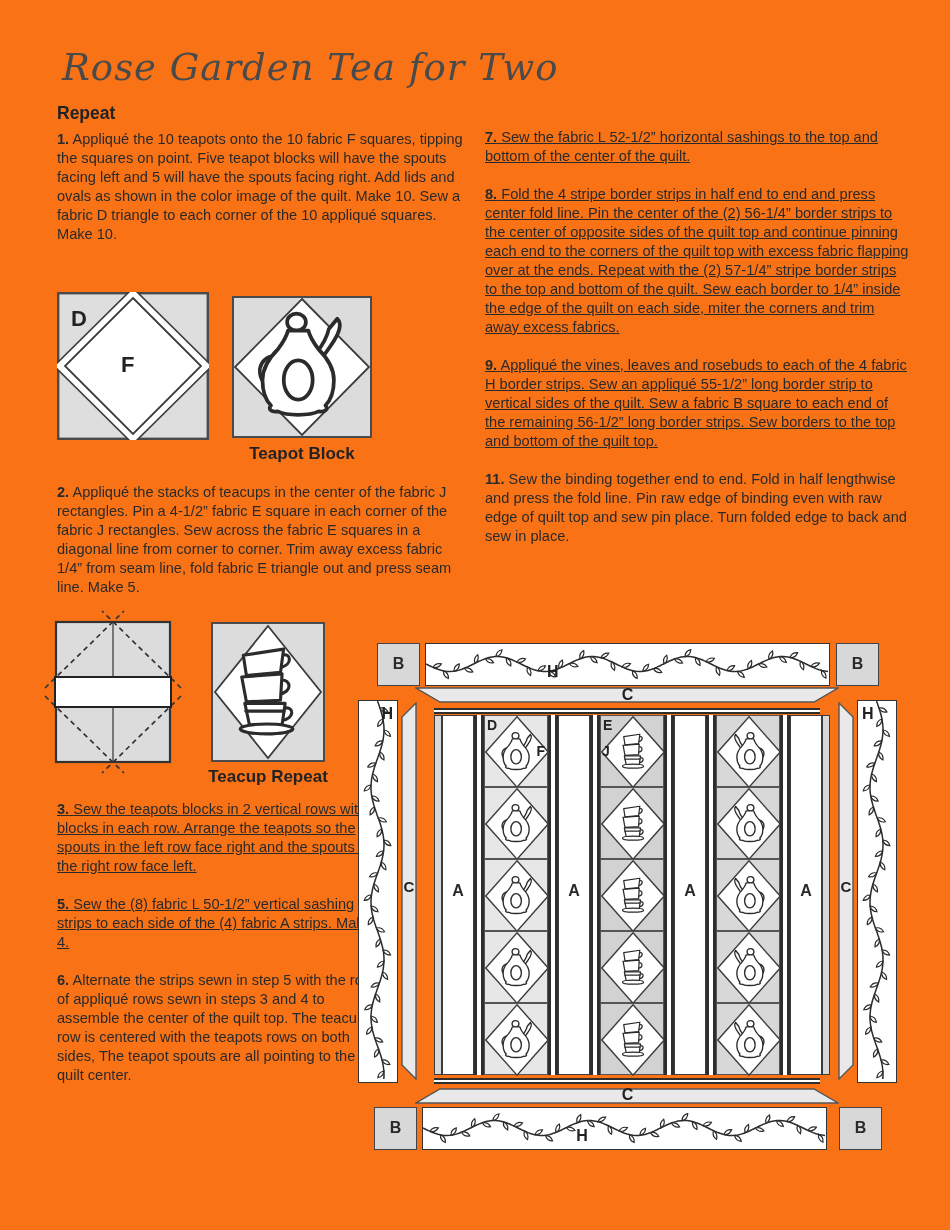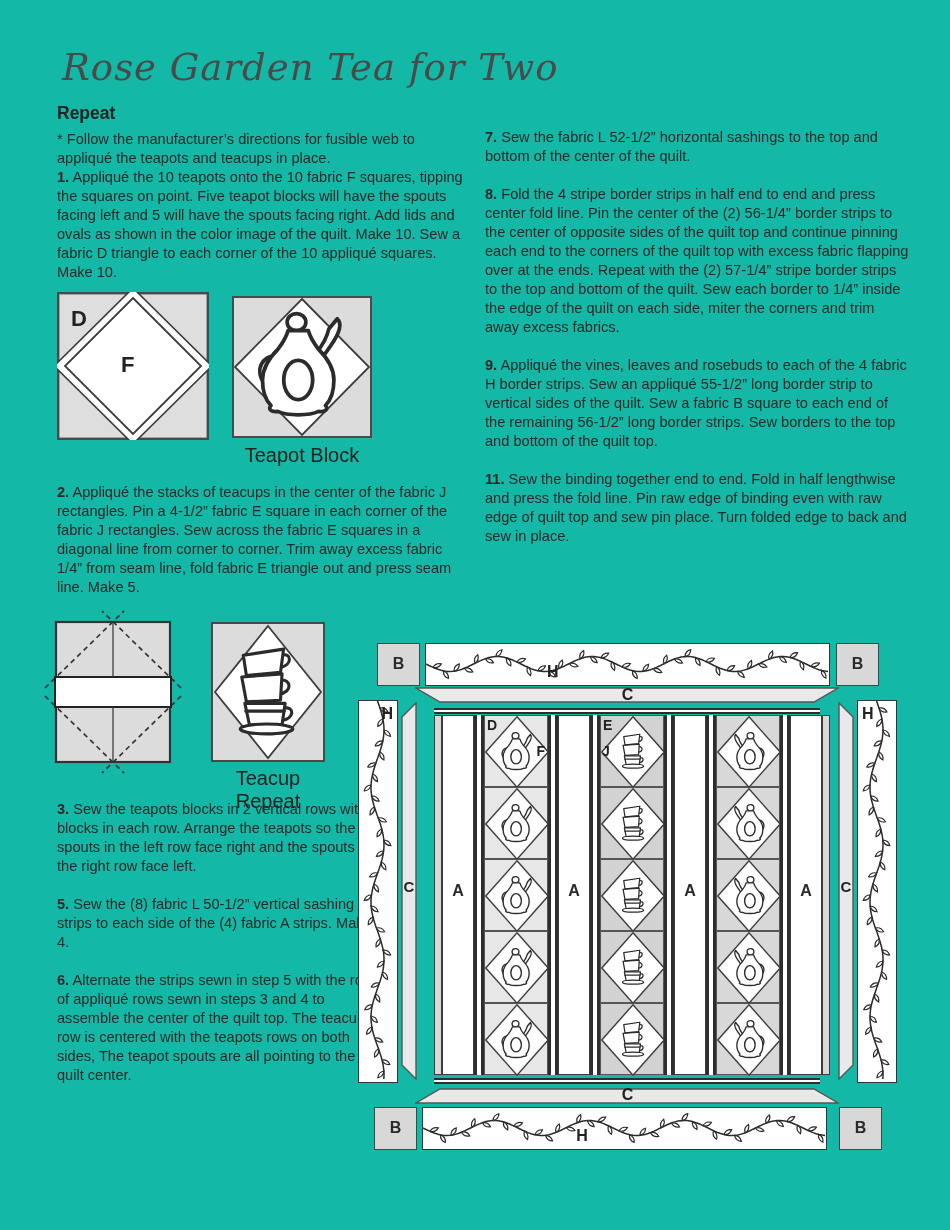--- a/index.html
+++ b/index.html
@@ -1,25 +1,25 @@
 <!DOCTYPE html>
 <html><head>
 <meta charset="utf-8">
 <style>
   html,body{margin:0;padding:0;background:#fff;}
-  .page{position:relative;width:950px;height:1230px;background:#14b8a6;
+  .page{position:relative;width:950px;height:1230px;background:#f97316;
         font-family:"Liberation Sans", sans-serif;color:#2a2a2a;overflow:hidden;}
   .title{position:absolute;left:62px;top:46px;font-family:"DejaVu Serif",serif;
          font-style:italic;font-size:37px;color:#4a4a4a;letter-spacing:1px;white-space:nowrap;}
   .heading{position:absolute;left:57px;top:103px;margin:0;font-size:17.5px;font-weight:bold;color:#222;}
   .txtcol p{margin:0 0 0 0;font-size:14.6px;line-height:19px;}
-  .txtcol p.gap{margin-bottom:19px;}
+  .txtcol p.gap{margin-bottom:19px;text-decoration:underline;}
   .txtcol{position:absolute;}
   b.stepnum{font-weight:bold;}
-  .caption{position:absolute;font-weight:normal;font-size:20px;text-align:center;color:#222;}
+  .caption{position:absolute;font-weight:bold;font-size:17px;text-align:center;color:#222;}
   .dlab{position:absolute;font-weight:bold;color:#222;}
 
   
   .quilt{position:absolute;left:355px;top:640px;width:545px;height:512px;}
   .bsq{position:absolute;width:43px;height:43px;background:#d8d8d8;border:1.4px solid #444;
        box-sizing:border-box;text-align:center;line-height:40px;font-weight:bold;font-size:16px;}
   .hstrip{position:absolute;height:43px;background:#fff;border:1.5px solid #333;box-sizing:border-box;}
   .hside{position:absolute;top:60px;width:40px;height:383px;background:#fff;border:1.5px solid #333;box-sizing:border-box;}
   .hLbl{position:absolute;font-weight:bold;font-size:16px;color:#222;}
   .cTrap{position:absolute;}
@@ -67,21 +67,20 @@
     <path id="leafP" d="M0,0 Q4.5,-3.4 9,0 Q4.5,3.4 0,0 Z" fill="#fff" stroke="#2b2b2b" stroke-width="1.2"></path>
   </defs>
 </svg>
 
 <div class="page">
 
   <div class="title">Rose Garden Tea for Two</div>
   <h2 class="heading">Repeat</h2>
 
   <div class="txtcol" style="left:57px;top:130px;width:412px;">
-    <p>* Follow the manufacturer’s directions for fusible web to appliqué the teapots and teacups in place.</p>
     <p>
       <b class="stepnum">1.</b>
       <span>Appliqué the 10 teapots onto the 10 fabric F squares, tipping the squares on point. Five teapot blocks will have the spouts facing left and 5 will have the spouts facing right. Add lids and ovals as shown in the color image of the quilt. Make 10. Sew a fabric D triangle to each corner of the 10 appliqué squares. Make 10.</span>
     </p>
   </div>
 
   <div style="position:absolute;left:57px;top:292px;width:152px;height:148px;">
     <svg width="152" height="148">
       <rect x="1.2" y="1.2" width="149.6" height="145.6" fill="#dedede" stroke="#4a4a4a" stroke-width="2.4"></rect>
       <polygon points="76,-4 155,74 76,152 -3,74" fill="#fff" stroke="#3c3c3c" stroke-width="1.6"></polygon>

